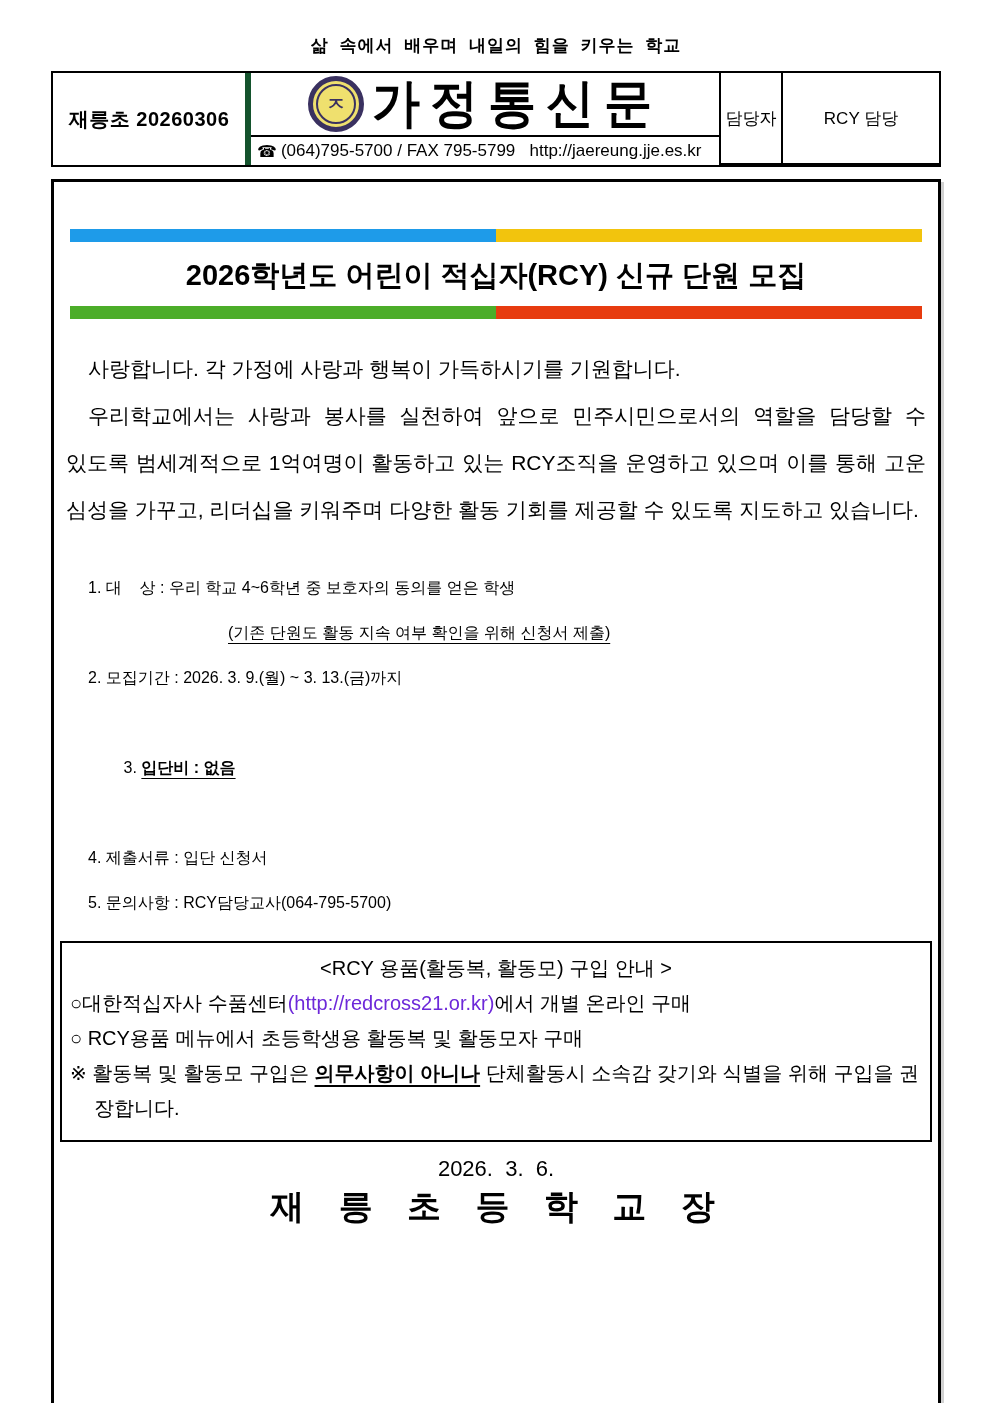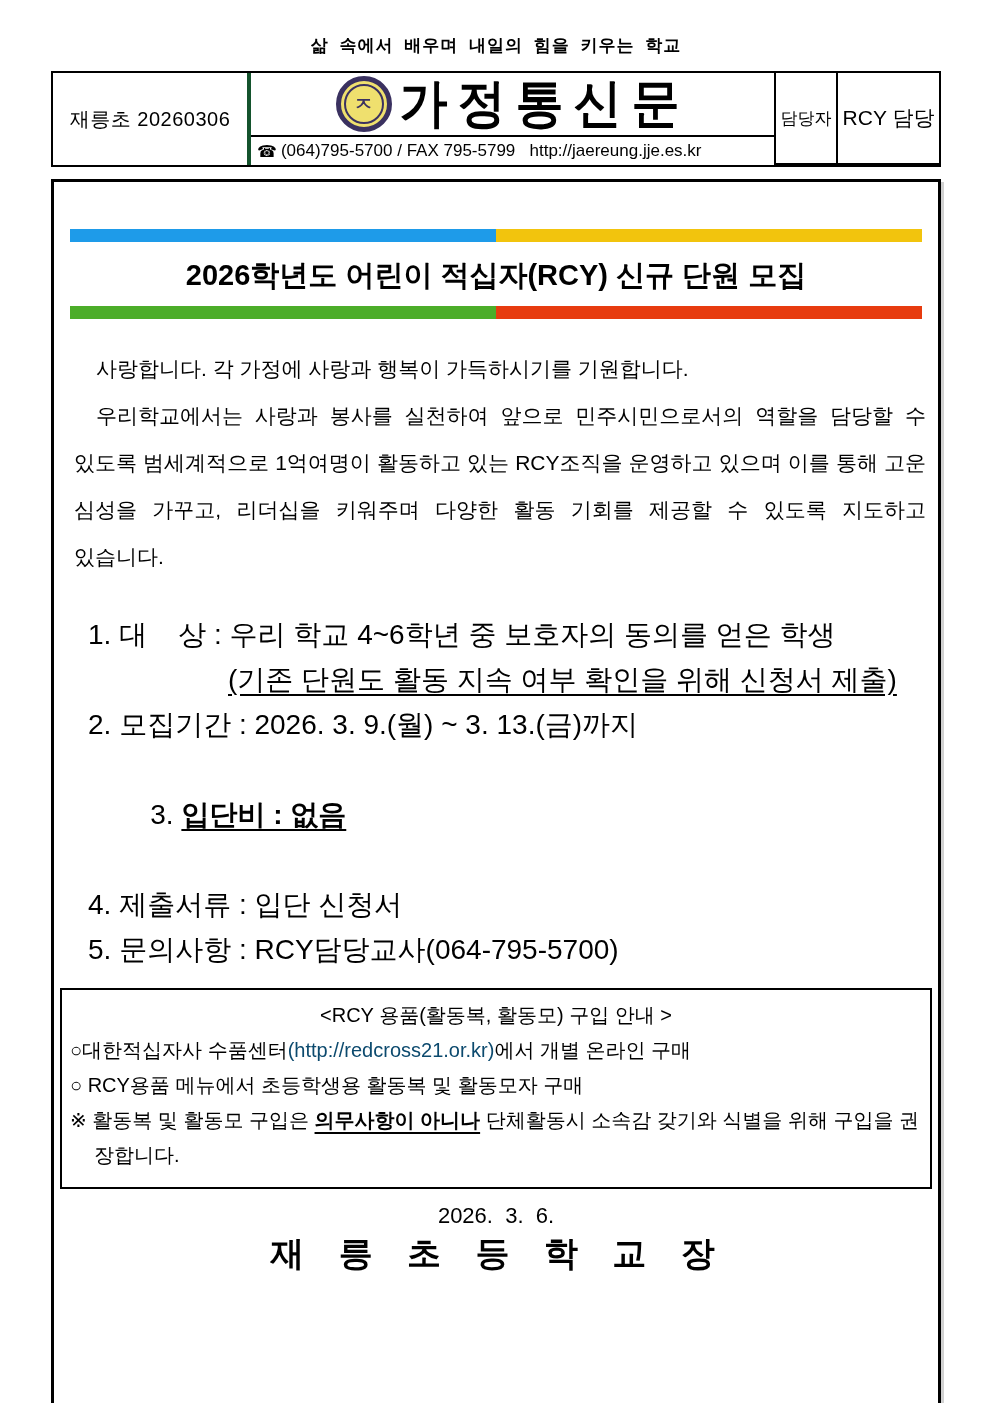--- a/index.html
+++ b/index.html
@@ -17,23 +17,23 @@
     margin-top:34px; text-align:center;
     font-size:17px; font-weight:bold; letter-spacing:1px; word-spacing:5px;
   }
 
   
   .header-table {
     margin:14px auto 0 auto; width:890px; height:96px;
     border:2px solid #000; display:flex;
   }
   .ht-left {
-    width:198px; border-right:4px solid #14532d;
+    width:198px; border-right:6px solid #14532d;
     display:flex; align-items:center; justify-content:center;
-    font-size:20px; letter-spacing:0.5px;
+    font-size:20px; letter-spacing:0.5px;font-weight:bold;
   }
   .ht-mid { flex:1; display:flex; flex-direction:column; }
   .ht-mid-top { flex:1; display:flex; align-items:center; justify-content:center; gap:8px; overflow:hidden; }
   .emblem {
     width:56px; height:56px; border-radius:50%;
     background:#efe06e; border:5px solid #3a3160;
     display:flex; align-items:center; justify-content:center;
     position:relative; flex:0 0 auto;
   }
   .emblem::before {
@@ -45,55 +45,55 @@
     font-family:"Liberation Serif","DejaVu Serif",serif;
     font-size:48px; font-weight:bold; letter-spacing:10px;
     transform:scaleY(1.08); white-space:nowrap;
   }
   .ht-mid-bottom {
     border-top:2px solid #000; height:30px;
     display:flex; align-items:center; padding-left:6px;
     font-size:17px; white-space:pre-wrap;
   }
   .phone-icon { font-size:16px; margin-right:4px; }
-  .ht-right { width:165px; border-left:2px solid #000; display:flex; flex-direction:column; }
+  .ht-right { width:220px; border-left:2px solid #000; display:flex; flex-direction:column; }
   .ht-right-row { flex:1; display:flex; }
   .ht-right-row:first-child { border-bottom:2px solid #000; }
   .ht-rlabel {
     width:62px; border-right:2px solid #000;
     display:flex; align-items:center; justify-content:center;
     font-size:17px; white-space:pre-wrap;
   }
-  .ht-rvalue { flex:1; display:flex; align-items:center; justify-content:center; font-size:21px; }
+  .ht-rvalue { flex:1; display:flex; align-items:center; justify-content:center; font-size:17px; }
 
   
   .main-box {
     margin:12px auto 0 auto; width:890px; height:1401px;
     border:3px solid #000; background:#fff;
     box-shadow:3px 3px 0 rgba(0,0,0,0.18);
     padding:0 12px;
   }
   .bar { height:13px; margin:0 4px; display:flex; }
   .bar span { flex:1; }
   .bar-top { margin-top:47px; }
   .bar-bottom { margin-top:10px; }
   .banner-title {
     margin-top:14px; text-align:center;
     font-size:29px; font-weight:bold; letter-spacing:0px;
   }
 
   
-  .body-text { margin-top:26px; font-size:21px; line-height:47px; text-align:justify; word-break:keep-all;margin-left:8px; }
+  .body-text { margin-top:26px; font-size:21px; line-height:47px; text-align:justify; word-break:keep-all; }
   .para { text-indent:22px; }
   .bold { font-weight:bold; }
   .bold-underline { font-weight:bold; text-decoration:underline; text-underline-offset:5px; }
   .underline { text-decoration:underline; text-underline-offset:5px; }
 
   
-  .list { margin-top:32px; font-size:28px; line-height:45px; padding-left:22px; }
+  .list { margin-top:32px; font-size:16px; line-height:45px; padding-left:22px; }
   .list-item { white-space:pre-wrap; }
   .list-sub { padding-left:140px; white-space:pre-wrap; }
 
   
   .notice-box {
     margin:16px -6px 0 -6px; border:2px solid #000;
     padding:8px 8px 14px 8px;
     font-size:20px; line-height:35px;
   }
   .notice-title { text-align:center; }
@@ -163,21 +163,21 @@
       <div class="list-item">
         <span>3. </span><span class="bold-underline">입단비 : 없음</span>
       </div>
       <div class="list-item">4. 제출서류 : 입단 신청서</div>
       <div class="list-item">5. 문의사항 : RCY담당교사(064-795-5700)</div>
     </div>
 
     <div class="notice-box">
       <div class="notice-title">&lt;RCY 용품(활동복, 활동모) 구입 안내 &gt;</div>
       <div class="notice-line">
-        <span>○대한적십자사 수품센터</span><span class="link" id="redcross-link" style="color: #0c4a6e;">(http://redcross21.or.kr)</span><span>에서 개별 온라인 구매</span>
+        <span>○대한적십자사 수품센터</span><span class="link" id="redcross-link" style="color: #6d28d9;">(http://redcross21.or.kr)</span><span>에서 개별 온라인 구매</span>
       </div>
       <div class="notice-line">○ RCY용품 메뉴에서 초등학생용 활동복 및 활동모자 구매</div>
       <div class="notice-line hang">
         <span>※ 활동복 및 활동모 구입은 </span><span class="bold-underline">의무사항이 아니나</span><span> 단체활동시 소속감 갖기와 식별을 위해 구입을 권장합니다.</span>
       </div>
     </div>
 
     <div class="footer-date">2026.  3.  6.</div>
     <div class="footer-sign">재 릉 초 등 학 교 장</div>
 

